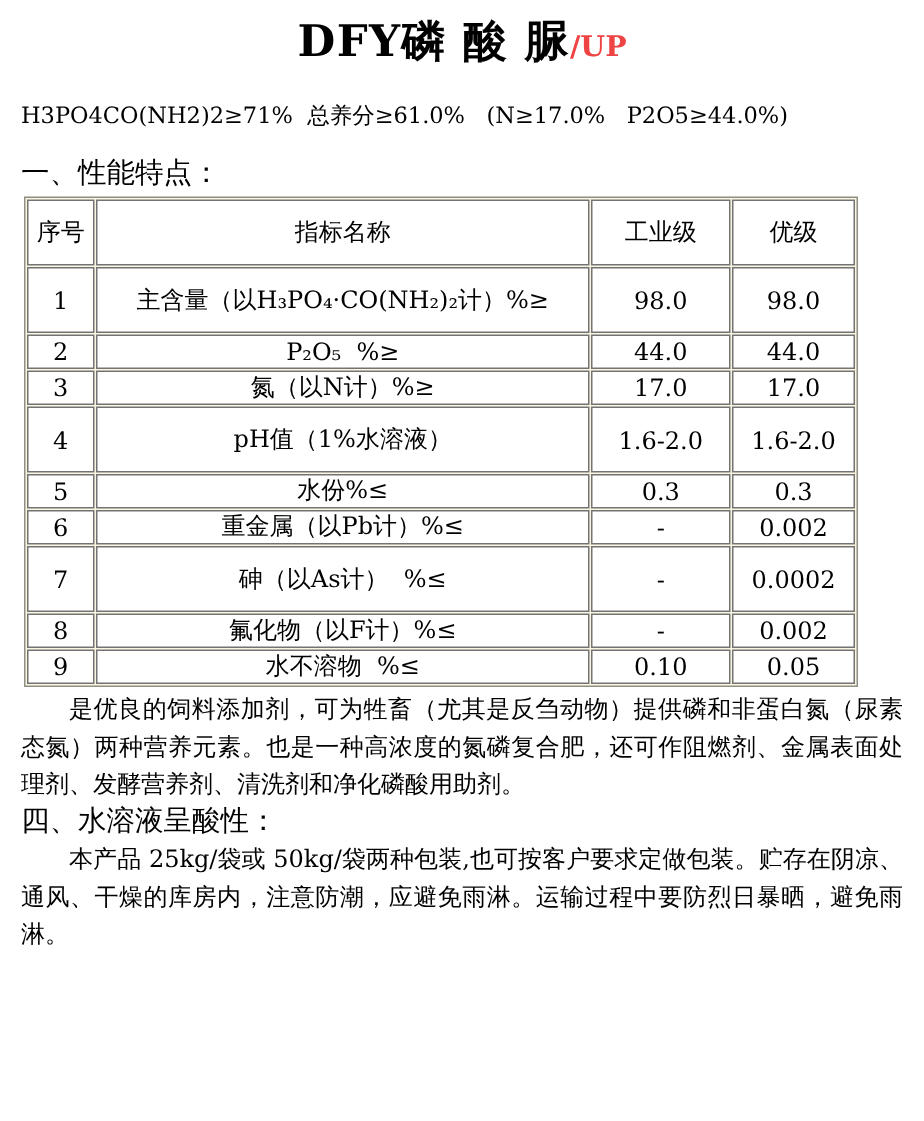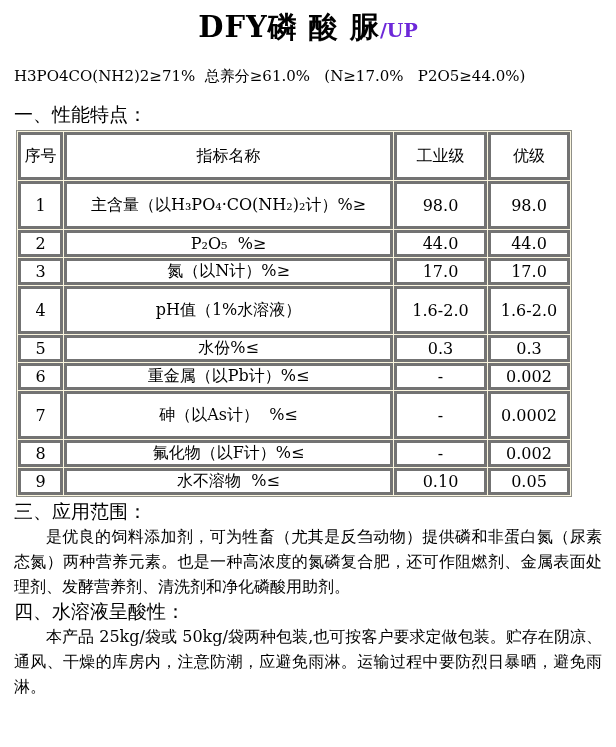--- a/index.html
+++ b/index.html
@@ -18,21 +18,21 @@
     text-align:center;
     font-size:29px;
     font-weight:bold;
     line-height:42px;
     letter-spacing:1px;
     white-space:pre-wrap;
   }
   .title-suffix{
     font-size:19px;
     font-weight:bold;
-    color:#6d28d9;
+    color:#ef4444;
     letter-spacing:0;
   }
   .formula{
     margin-top:15px;
     font-size:15px;
     line-height:21px;
     white-space:pre-wrap;
   }
   .sec-heading{
     font-size:19px;
@@ -53,21 +53,21 @@
     table-layout:fixed;
     width:554px;
     margin:3px 0 2px 2px;
     border-collapse:separate;
     border-spacing:1px;
     background:#fbf6df;           
     border:1px solid #8f8f87;
   }
   table.spec td{
     background:#ffffff;
-    border:3px solid #737373;
+    border:1px solid #737373;
     text-align:center;
     vertical-align:middle;
     font-size:16px;
     padding:0 2px;
     white-space:pre-wrap;
     overflow:hidden;
   }
   tr.h-head td{height:42px;}
   tr.h-tall td{height:42px;}
   tr.h-short td{height:21px;}
@@ -152,19 +152,18 @@
       </tr>
       <tr class="h-short">
         <td>9</td>
         <td>水不溶物  %≤</td>
         <td>0.10</td>
         <td>0.05</td>
       </tr>
     </tbody>
   </table>
 
-  <div class="sec-heading">三、应用范围：</div>
   <p class="para">是优良的饲料添加剂，可为牲畜（尤其是反刍动物）提供磷和非蛋白氮（尿素态氮）两种营养元素。也是一种高浓度的氮磷复合肥，还可作阻燃剂、金属表面处理剂、发酵营养剂、清洗剂和净化磷酸用助剂。</p>
 
   <div class="sec-heading">四、水溶液呈酸性：</div>
   <p class="para">本产品 25kg/袋或 50kg/袋两种包装,也可按客户要求定做包装。贮存在阴凉、通风、干燥的库房内，注意防潮，应避免雨淋。运输过程中要防烈日暴晒，避免雨淋。</p>
 
 </div>
 
 </body></html>

